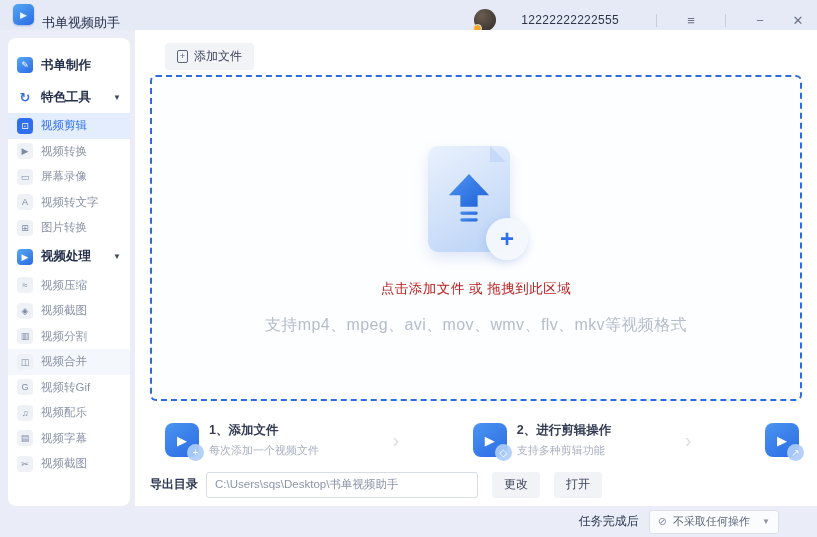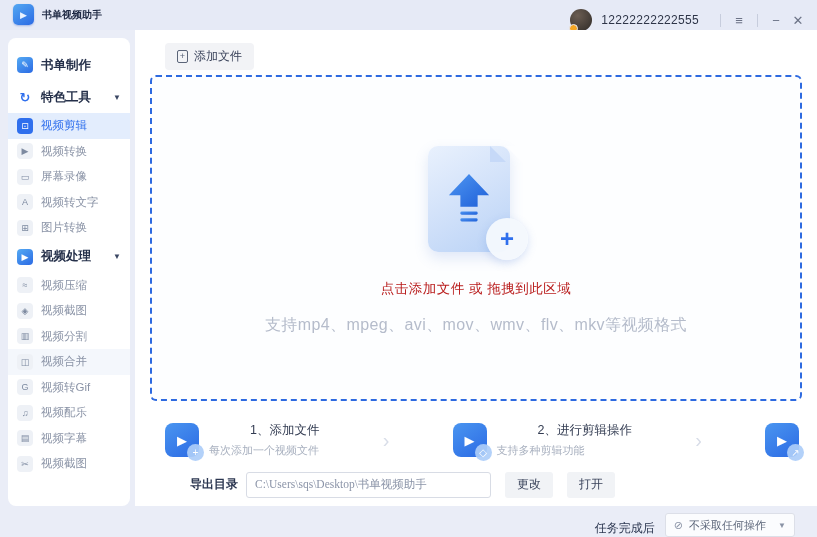--- a/index.html
+++ b/index.html
@@ -6,22 +6,22 @@
   html,body { width:817px; height:537px; overflow:hidden; }
   body { font-family:"Liberation Sans","DejaVu Sans",sans-serif; background:#eaedf7; position:relative; }
 
   .window { position:absolute; inset:0; width:817px; height:537px; background:#eaedf7; }
 
   
   .titlebar { position:absolute; top:0; left:0; width:100%; height:30px; background:#e6eaf6; display:flex; align-items:center; }
   .app-icon { position:absolute; left:13px; top:4px; width:21px; height:21px; border-radius:5px;
     background:linear-gradient(145deg,#53a8f2,#2b6ae4); color:#eaf3ff; font-size:9px;
     display:flex; align-items:center; justify-content:center; box-shadow:0 1px 2px rgba(40,90,200,.35); }
-  .app-title { position:absolute; left:42px; top:0; height:30px; line-height:30px; font-size:10px; font-weight:bold; color:#1f2a44; }
-  .tb-right { position:absolute; right:8px; top:0; height:40px; display:flex; align-items:center; }
+  .app-title { position:absolute; left:42px; top:8px; height:30px; line-height:30px; font-size:13px; font-weight:normal; color:#1f2a44; }
+  .tb-right { position:absolute; right:8px; top:0; height:40px; display:flex; align-items:center;gap:16px; }
   .avatar { width:22px; height:22px; border-radius:50%; background:radial-gradient(circle at 35% 30%,#6b5d52,#2e2a27); position:relative; }
   .avatar-badge { position:absolute; left:-1px; bottom:-2px; width:9px; height:9px; border-radius:50%; background:#f5a623; border:1px solid #e6eaf6; }
   .account { font-size:12px; color:#2e3548; margin:0 14px 0 9px; letter-spacing:.3px; }
   .tb-divider { width:1px; height:13px; background:#c7cddd; margin:0 7px; }
   .tb-btn { width:22px; height:22px; display:flex; align-items:center; justify-content:center; color:#6c7386; font-size:13px; cursor:default; }
 
   
   .sidebar { position:absolute; left:8px; top:38px; width:122px; height:468px; background:#ffffff; border-radius:8px; padding-top:11px; overflow:hidden; }
   .sb-row { display:flex; align-items:center; height:25.5px; padding:0 9px; }
   .sb-row.section { height:32px; }
@@ -56,34 +56,34 @@
   .dz-main-text { margin-top:18px; font-size:13.5px; color:#b91c1c; letter-spacing:.5px; }
   .dz-sub-text { margin-top:17px; font-size:16px; color:#b5bccb; letter-spacing:.4px; }
 
   
   .steps { position:absolute; left:30px; right:18px; top:388px; height:44px; display:flex; align-items:center; justify-content:space-between; }
   .step { display:flex; align-items:center; gap:10px; }
   .step-icon { position:relative; width:34px; height:34px; border-radius:8px; background:linear-gradient(145deg,#4a95f0,#2b6ae4);
     display:flex; align-items:center; justify-content:center; color:#fff; font-size:13px; flex:0 0 34px; }
   .step-badge { position:absolute; right:-5px; bottom:-4px; width:17px; height:17px; border-radius:50%;
     background:rgba(173,205,248,.92); color:#fff; font-size:10px; display:flex; align-items:center; justify-content:center; }
-  .step-title { font-size:12.5px; color:#333c52; font-weight:normal;margin-left:41px; }
+  .step-title { font-size:12.5px; color:#333c52; font-weight:bold; }
   .step-desc { font-size:11px; color:#a8b0bf; margin-top:4px; }
   .step-chevron { color:#d8dde8; font-size:20px; line-height:1; }
 
   
-  .export-row { position:absolute; left:15px; top:441px; height:27px; display:flex; align-items:center;margin-left:40px; }
+  .export-row { position:absolute; left:15px; top:441px; height:27px; display:flex; align-items:center; }
   .export-label { font-size:12px; color:#2b3650; font-weight:bold; margin-right:8px; }
-  .export-input { width:245px; height:26px; border:1px solid #d8dce5; border-radius:3px; background:#fff;
-    font-size:11.5px; color:#8b94a8; padding:0 8px; font-family:Liberation Serif, serif; }
+  .export-input { width:272px; height:26px; border:1px solid #d8dce5; border-radius:3px; background:#fff;
+    font-size:11.5px; color:#8b94a8; padding:0 8px; font-family:Liberation Sans, sans-serif; }
   .mini-btn { height:26px; padding:0 12px; margin-left:14px; background:#f1f3f6; border:none; border-radius:3px;
     font-size:12px; color:#39425a; font-family:inherit; cursor:pointer; }
 
   
-  .statusbar { position:absolute; left:0; bottom:0; width:100%; height:31px; background:#eaedf7; display:flex; align-items:flex-end; justify-content:flex-end; padding-right:22px; }
+  .statusbar { position:absolute; left:0; bottom:0; width:100%; height:31px; background:#eaedf7; display:flex; align-items:center; justify-content:flex-end; padding-right:38px; }
   .status-label { font-size:12px; color:#2b3650; margin-right:10px; }
   .status-dropdown { height:24px; background:#fbfcfe; border:1px solid #dcdfe8; border-radius:3px; padding:0 8px;
     display:flex; align-items:center; gap:6px; font-size:11px; color:#5a6478; cursor:pointer; }
   .no-action-icon { font-size:11px; color:#8a93a6; }
   .dd-chevron { font-size:8px; color:#8a93a6; margin-left:6px; }
 </style>
 </head>
 <body>
 
 <div class="window">

